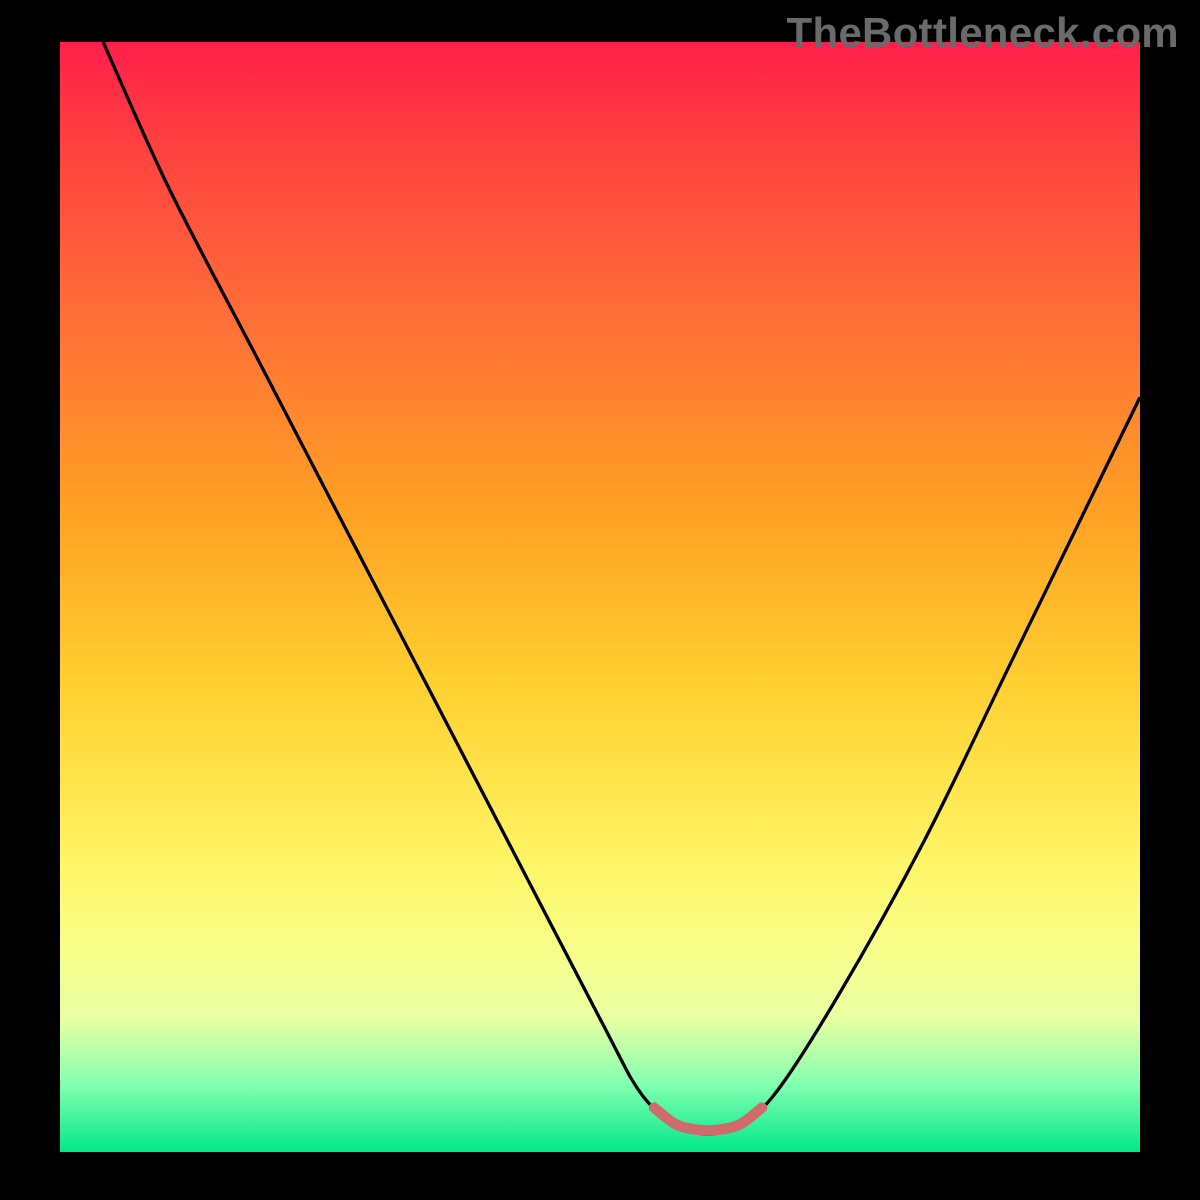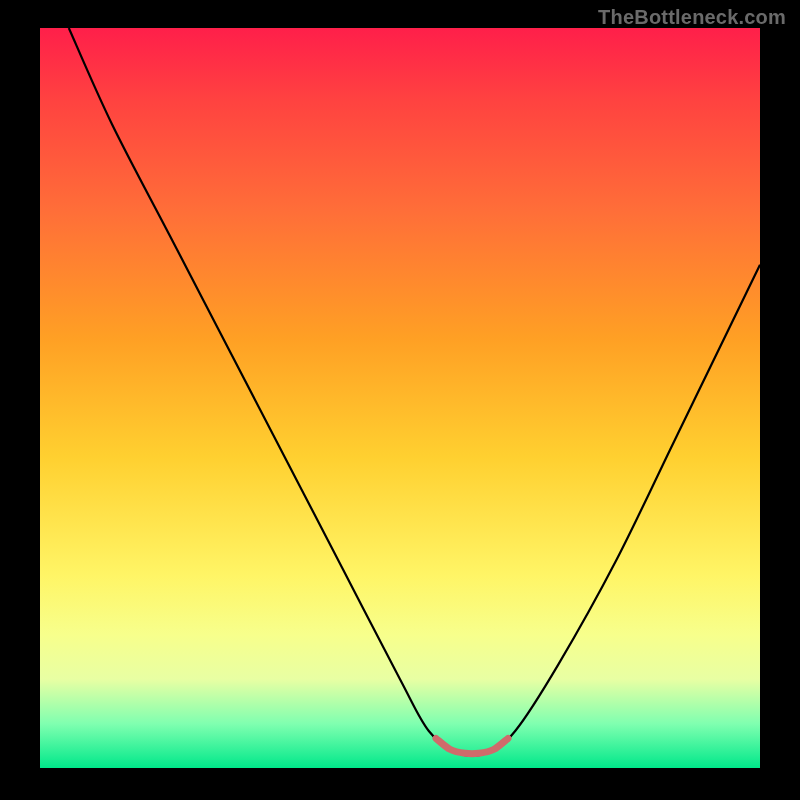--- a/index.html
+++ b/index.html
@@ -9,21 +9,21 @@
     height: 800px;
     background: #000;
     position: relative;
     font-family: Arial, Helvetica, sans-serif;
   }
   .watermark {
     position: absolute;
     top: 6px;
     right: 14px;
     color: #6a6a6a;
-    font-size: 20px;
+    font-size: 28px;
     font-weight: bold;
     letter-spacing: 0.2px;
     z-index: 10;
   }
   .plot-frame {
     position: absolute;
     left: 40px;
     top: 28px;
     width: 720px;
     height: 740px;

